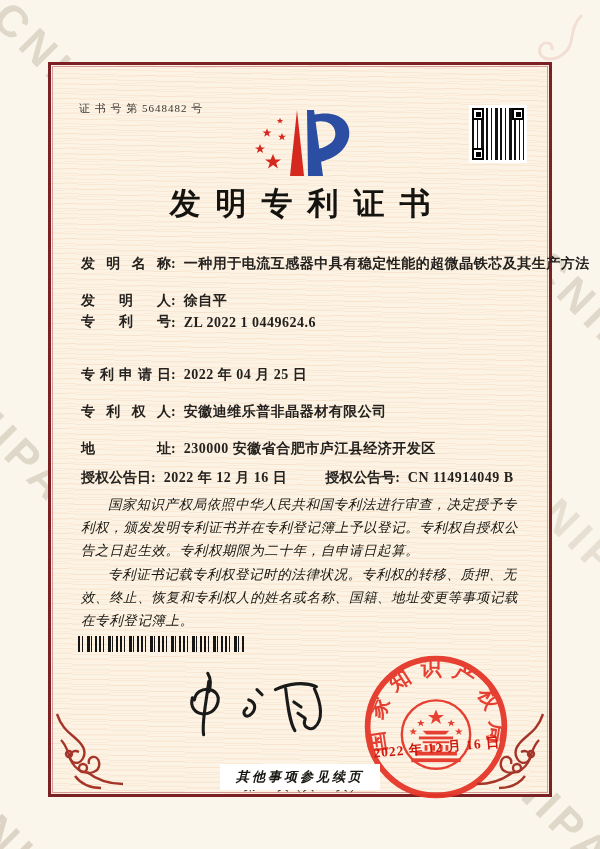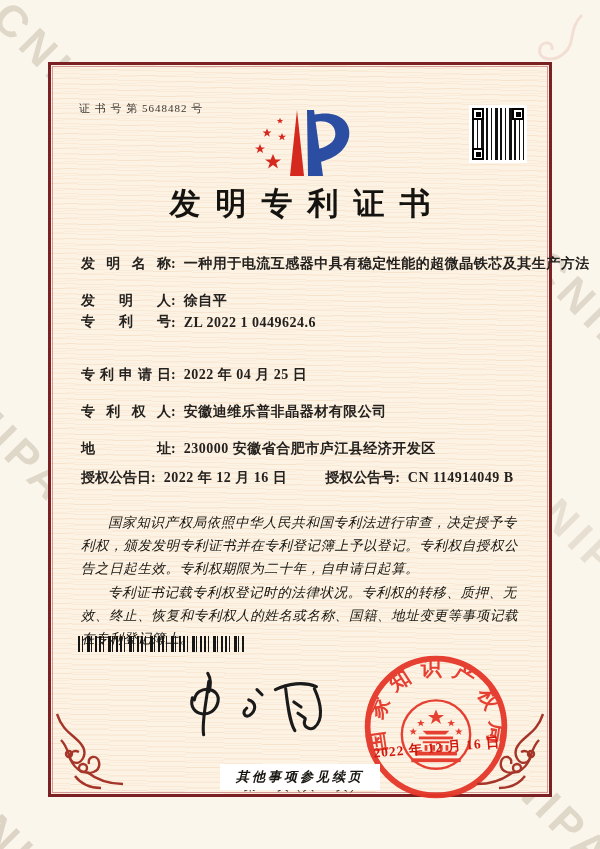--- a/index.html
+++ b/index.html
@@ -53,21 +53,21 @@
   
   .frow{position:absolute;left:30px;font-size:14px;font-weight:bold;color:#24211e;white-space:nowrap;}
   .flabel{display:inline-block;width:90px;text-align:justify;text-align-last:justify;vertical-align:bottom;}
   .fcolon{margin-right:8px;}
   .fvalue{letter-spacing:.5px;}
   .r1{top:190px;} .r2{top:227px;} .r3{top:248px;} .r4{top:301px;} .r5{top:338px;} .r6{top:375px;} .r7{top:404px;}
   .grant-no{margin-left:38px;}
   
   .legal{
     position:absolute;left:30px;top:428px;width:446px;
-    font-size:13.5px;font-style:italic;color:#17150f;line-height:1.72;letter-spacing:.6px;margin-top:18px;
+    font-size:13.5px;font-style:italic;color:#17150f;line-height:1.72;letter-spacing:.6px;
   }
   .legal p{margin:0;text-indent:2em;}
   
   .barcode{
     position:absolute;left:27px;top:571px;width:168px;height:16px;
     background-image:repeating-linear-gradient(90deg,
       #151515 0 2px,transparent 2px 4px,
       #151515 4px 5px,transparent 5px 9px,
       #151515 9px 12px,transparent 12px 13px,
       #151515 13px 14px,transparent 14px 17px,

